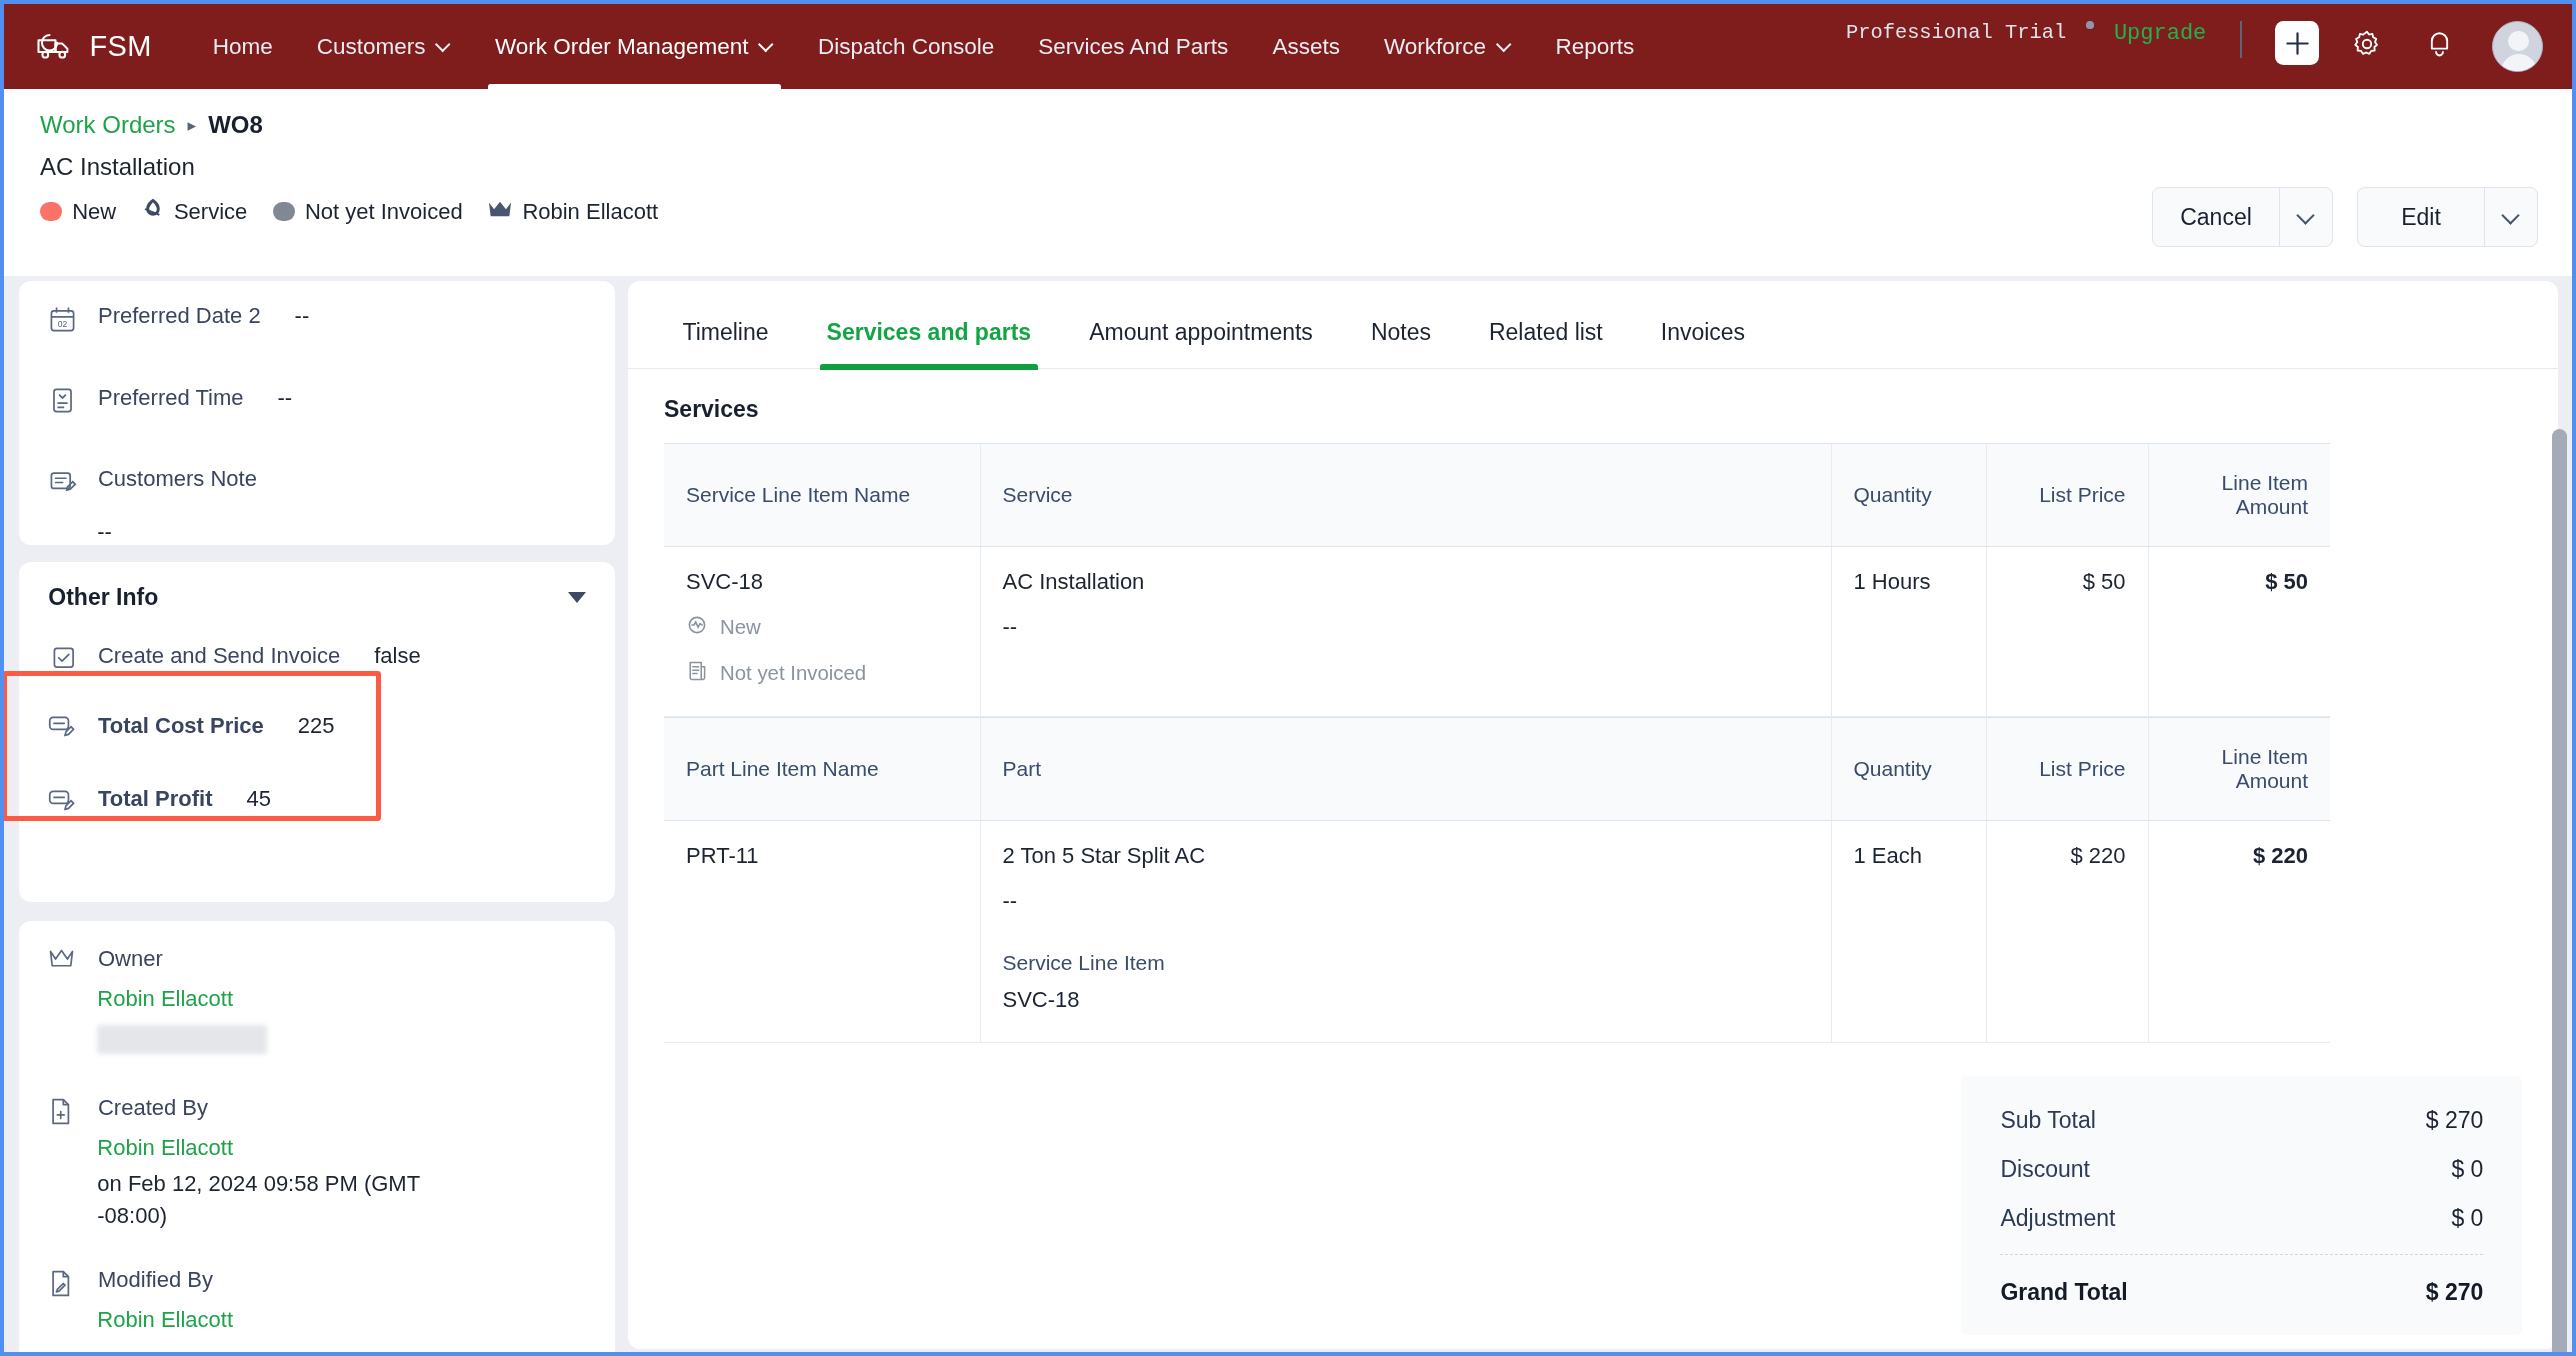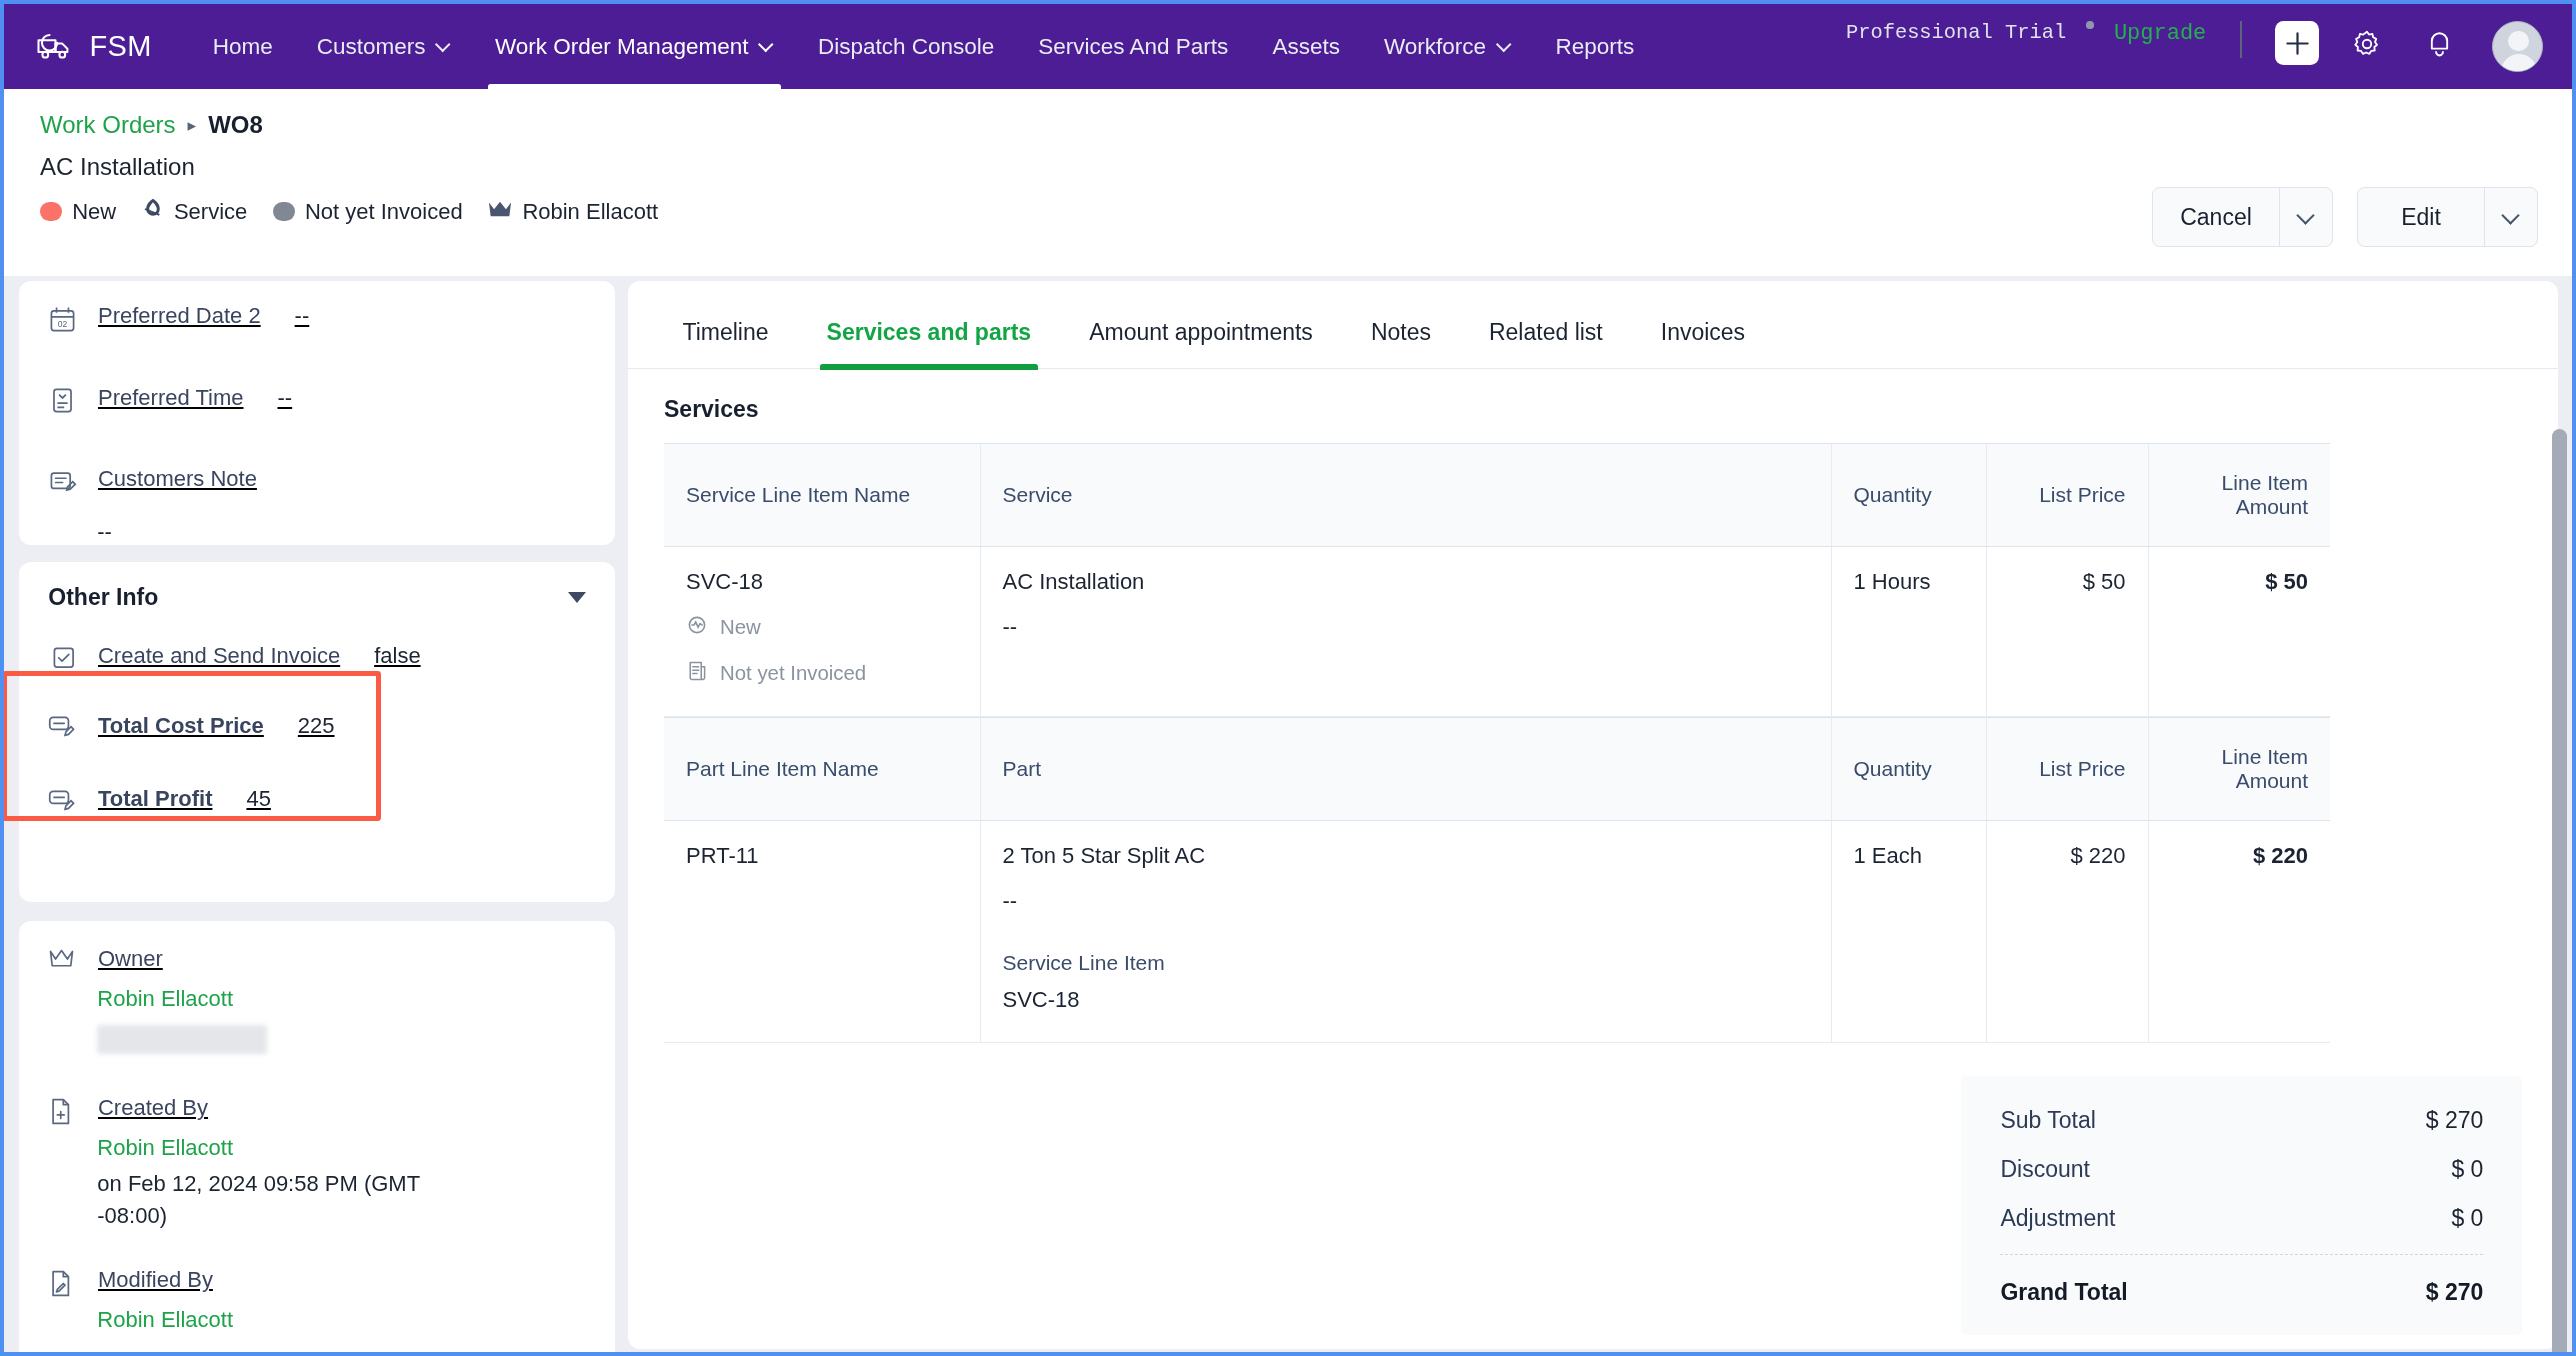--- a/index.html
+++ b/index.html
@@ -13,21 +13,21 @@
     position: relative;
     width: 2576px; height: 1356px;
     background: #eceef4;
     border: 4.3px solid #4f90f0;
     overflow: hidden;
   }
 
   
   .topnav {
     position: absolute; top: 0; left: 0; right: 0; height: 85px;
-    background: #4c1d95;
+    background: #7f1d1d;
     display: flex; align-items: center;
     padding: 0 29px 0 31px;
     color: #ffffff;
   }
   .brand { display: flex; align-items: center; gap: 13.6px; margin-right: 39px; }
   .brand-logo { width: 41px; height: 34px; display: block; }
   .brand-name { font-size: 29px; font-weight: 400; letter-spacing: 0.3px; color:#fff; }
 
   .navitems { display: flex; align-items: stretch; height: 85px; }
   .navitem {
@@ -99,21 +99,21 @@
   
   .body { position:absolute; top: 272px; left:0; right:0; bottom:0; background:#eceef4; }
 
   
   .leftcol { position:absolute; left: 15.3px; top: 5.1px; width: 596px; bottom: 0; }
   .card { background:#ffffff; border-radius: 12px; width:100%; }
   .card.c1 { height: 264px; padding: 22px 29px 0 29px; }
   .card.c2 { margin-top: 17px; height: 340px; padding: 22px 29px 0 29px; position: relative;}
   .card.c3 { margin-top: 18.7px; padding: 25.5px 29px 22px 29px; height: 510px; }
 
-  .frow { display:flex; align-items:flex-start; gap: 18.7px; margin-bottom: 49px; text-decoration: underline; }
+  .frow { display:flex; align-items:flex-start; gap: 18.7px; margin-bottom: 49px; }
   .frow:last-child { margin-bottom: 0; }
   .fico { width: 31px; height: 31px; flex: 0 0 31px; margin-top: 1.7px; }
   .flabel { font-size: 22px; color:#39455e; white-space:nowrap; }
   .fval { font-size: 22px; color:#1c2432; margin-left: 15.3px; white-space:nowrap; }
 
   .sechead { display:flex; align-items:center; justify-content:space-between; margin-bottom: 32px; }
   .sechead .t { font-size: 23px; font-weight:700; color:#18202f; }
   .tri { width:0;height:0;border-left:9.4px solid transparent;border-right:9.4px solid transparent;border-top:11px solid #3e4a62; cursor:pointer;}
 
   .hl-box {

